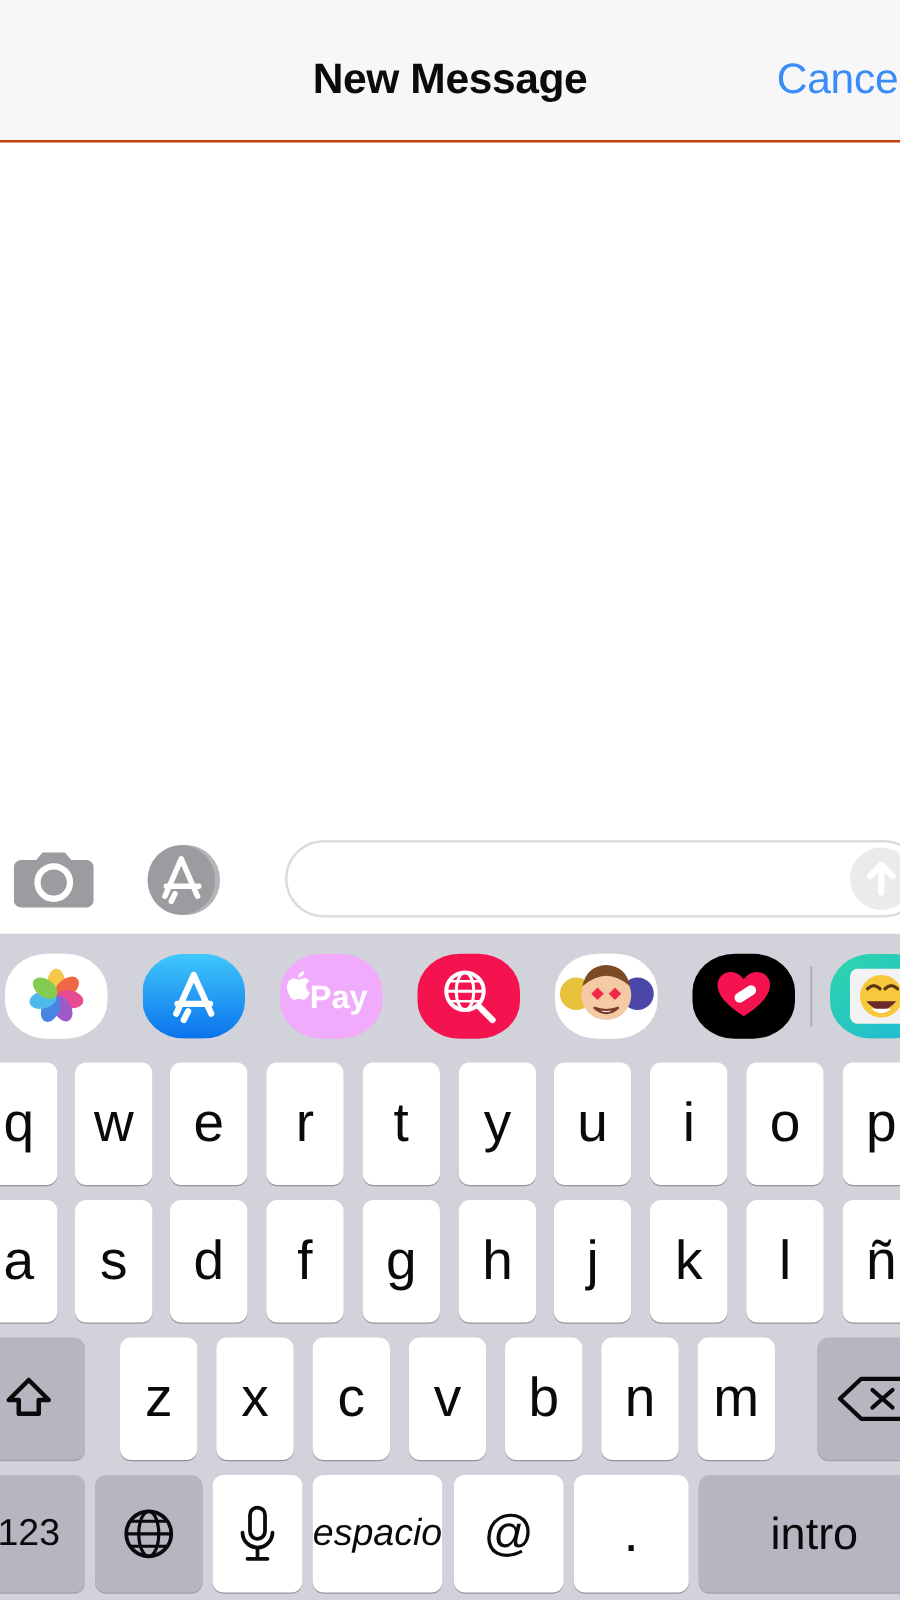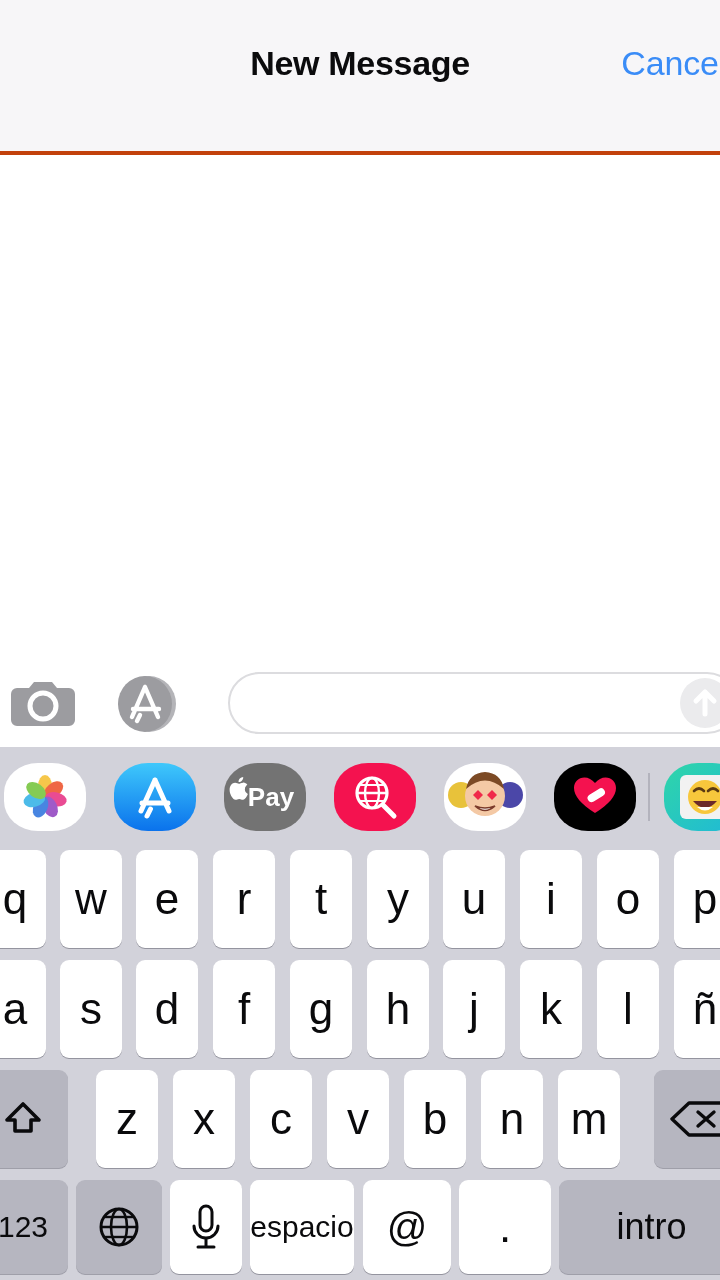--- a/index.html
+++ b/index.html
@@ -19,23 +19,23 @@
     height: 1280px;
     background: #ffffff;
     overflow: hidden;
   }
 
   
   .navbar {
     position: absolute;
     top: 0; left: 0;
     width: 720px;
-    height: 155px;
+    height: 114px;
     background: #f7f6f8;
-    border-bottom: 4px solid #c2410c;
+    border-bottom: 2px solid #c2410c;
   }
   .nav-title {
     position: absolute;
     left: 0; right: 0;
     top: 44px;
     text-align: center;
     font-size: 34px;
     font-weight: bold;
     color: #0b0b0d;
     letter-spacing: -0.3px;
@@ -255,21 +255,21 @@
           <linearGradient id="asg" x1="0" y1="0" x2="0" y2="1">
             <stop offset="0" stop-color="#3fc8fb"></stop>
               <stop offset="1" stop-color="#0a72ec"></stop>
           </linearGradient>
         </defs>
         <rect width="82" height="68" fill="url(#asg)"></rect>
         <path d="M41 17 L27 48 M41 17 L55 48 M28 40 h26 M33 53 l3.5 -7" stroke="#ffffff" stroke-width="5" fill="none" stroke-linecap="round"></path>
       </svg>
     </div>
 
-    <div class="app-icon" style="left:224px; background:#737373;">
+    <div class="app-icon" style="left:224px; background:#f0abfc;">
       <svg width="82" height="68" viewBox="0 0 82 68">
         <path d="M25 22 c-1.6 2 -4.2 3.4 -6.6 3.2 c-0.3 -2.5 0.9 -5.1 2.4 -6.7 c1.6 -1.8 4.3 -3.1 6.5 -3.2 c0.3 2.6 -0.7 5.2 -2.3 6.7 z
                  M27.4 26.5 c-3.6 -0.2 -6.7 2 -8.4 2 c-1.7 0 -4.3 -1.9 -7.1 -1.9 c-3.7 0.1 -7.1 2.1 -8.9 5.4 c-3.8 6.6 -1 16.4 2.7 21.8
                  c1.8 2.6 4 5.6 6.9 5.5 c2.7 -0.1 3.8 -1.8 7.1 -1.8 c3.3 0 4.3 1.8 7.1 1.7 c3 -0.1 4.8 -2.7 6.6 -5.3 c2.1 -3 3 -5.9 3 -6.1
                  c-0.1 -0.1 -5.8 -2.3 -5.9 -9 c-0.1 -5.6 4.6 -8.3 4.8 -8.5 c-2.6 -3.9 -6.7 -4.3 -8.1 -4.4 z" fill="#ffffff" transform="translate(5,6) scale(0.52)"></path>
         <text x="47" y="43" font-family="'Liberation Sans', sans-serif" font-size="26" font-weight="bold" fill="#ffffff" text-anchor="middle">Pay</text>
       </svg>
     </div>
 
     <div class="app-icon" style="left:334px; background:#f4124f;">
@@ -385,21 +385,21 @@
         </svg>
       </div>
       <div class="key" style="left:170px; width:72px;">
         <svg width="38" height="52" viewBox="0 0 38 52">
           <rect x="13" y="5" width="12" height="25" rx="6" fill="none" stroke="#0a0a0c" stroke-width="3"></rect>
           <path d="M7 25 a12 12 0 0 0 24 0" fill="none" stroke="#0a0a0c" stroke-width="3" stroke-linecap="round"></path>
           <line x1="19" y1="37" x2="19" y2="46" stroke="#0a0a0c" stroke-width="3"></line>
           <line x1="11" y1="46" x2="27" y2="46" stroke="#0a0a0c" stroke-width="3" stroke-linecap="round"></line>
         </svg>
       </div>
-      <div class="key special" style="left:250px; width:104px;">espacio</div>
+      <div class="key special" style="left:250px; width:104px;font-style:italic;">espacio</div>
       <div class="key" style="left:363px; width:88px; font-size:40px;">@</div>
       <div class="key" style="left:459px; width:92px;">.</div>
       <div class="key dark special" style="left:559px; width:185px; font-size:36px;">intro</div>
     </div>
 
   </div>
 
 </div>
 
 </body></html>

